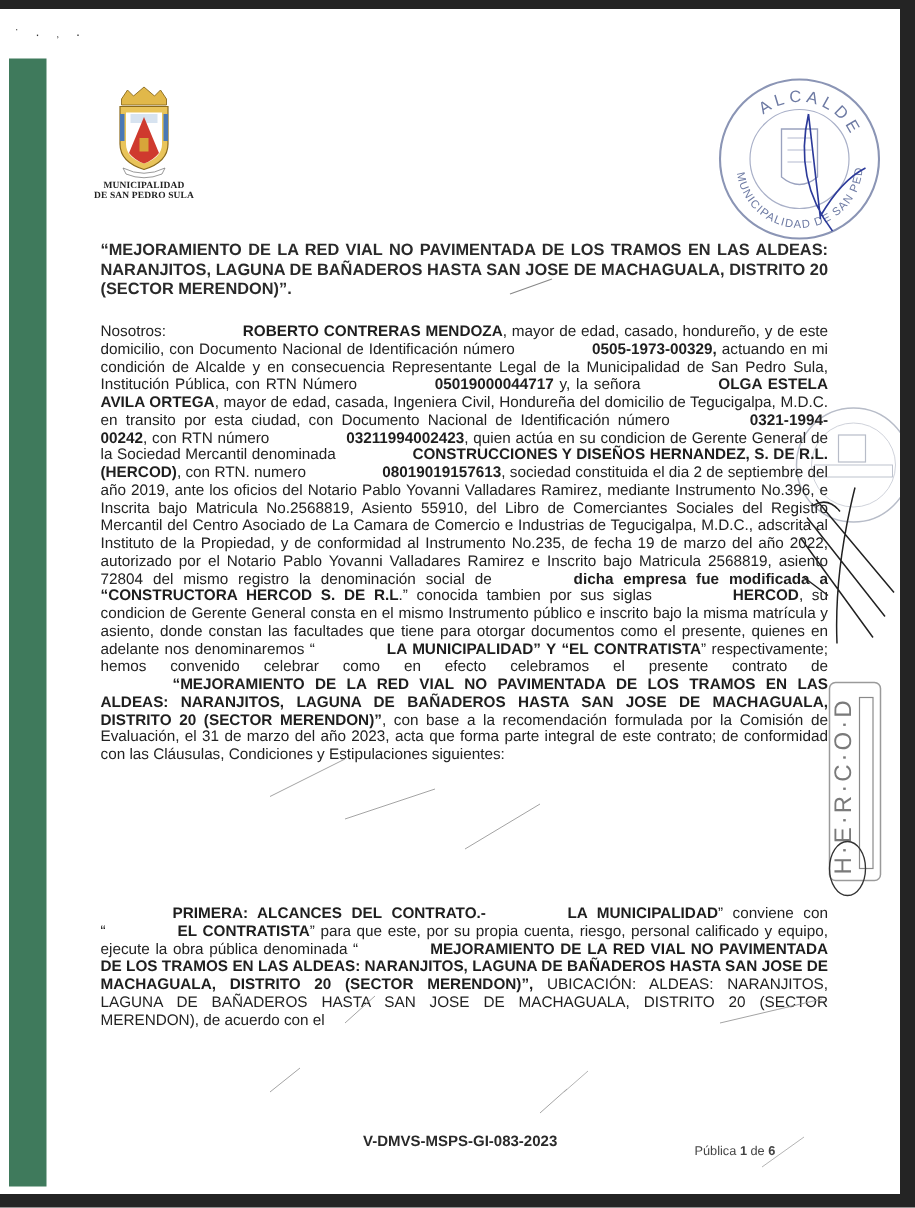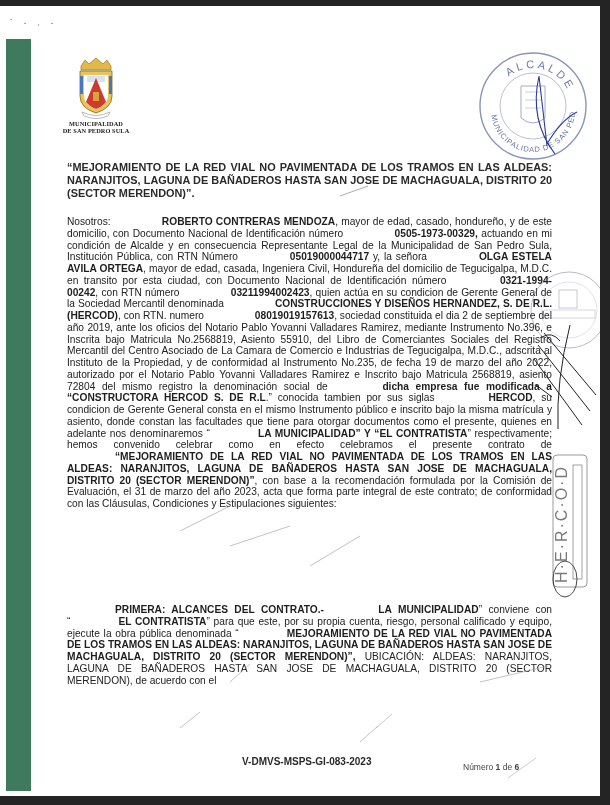--- a/index.html
+++ b/index.html
@@ -136,14 +136,14 @@
   <div class="body-text p2"><b class="u">PRIMERA:   ALCANCES DEL CONTRATO.-</b><b> LA MUNICIPALIDAD</b><span>” conviene con “</span><b>EL CONTRATISTA</b><span>” para que este, por su propia cuenta, riesgo, personal  calificado y equipo, ejecute la obra pública  denominada “</span><b>MEJORAMIENTO DE LA RED VIAL NO PAVIMENTADA DE LOS TRAMOS EN LAS ALDEAS: NARANJITOS, LAGUNA DE BAÑADEROS HASTA SAN JOSE DE MACHAGUALA, DISTRITO 20 (SECTOR MERENDON)”,</b><span> UBICACIÓN:   ALDEAS: NARANJITOS, LAGUNA DE BAÑADEROS HASTA SAN JOSE DE MACHAGUALA, DISTRITO 20 (SECTOR MERENDON), de acuerdo con el</span></div>
 
   <svg class="pen" style="left:0;top:0" width="600" height="790" viewBox="0 0 600 790">
     <path d="M340 190 L368 180" stroke="#888" stroke-width="0.7" fill="none"></path>
     <path d="M180 525 L230 500 M230 540 L290 520 M310 560 L360 530" stroke="#999" stroke-width="0.6" fill="none"></path>
     <path d="M230 676 L250 658 M480 676 L548 660 M180 722 L200 706 M360 736 L378 720" stroke="#999" stroke-width="0.6" fill="none"></path>
     <path d="M376 722 L392 708 M508 772 L536 752" stroke="#aaa" stroke-width="0.6" fill="none"></path>
   </svg>
 
   <div class="footer-code">V-DMVS-MSPS-GI-083-2023</div>
-  <div class="footer-page"><span>Número </span><b>1</b><span> de </span><b>6</b></div>
+  <div class="footer-page"><span>Pública </span><b>1</b><span> de </span><b>6</b></div>
 </div>
 
 </body></html>

